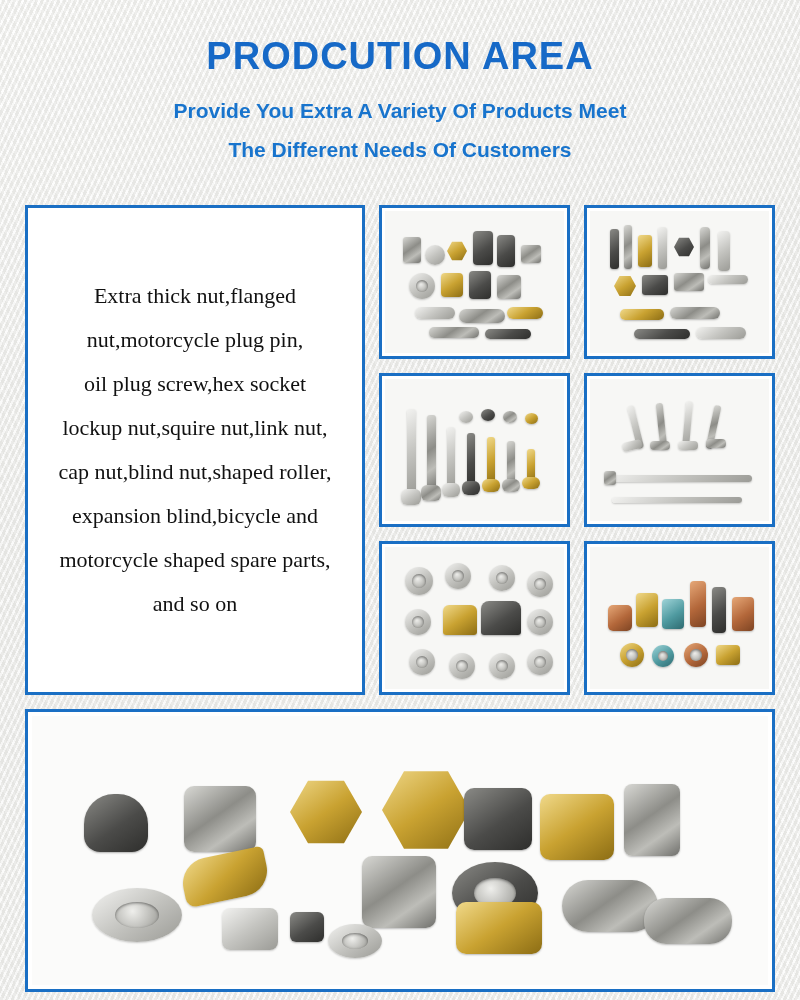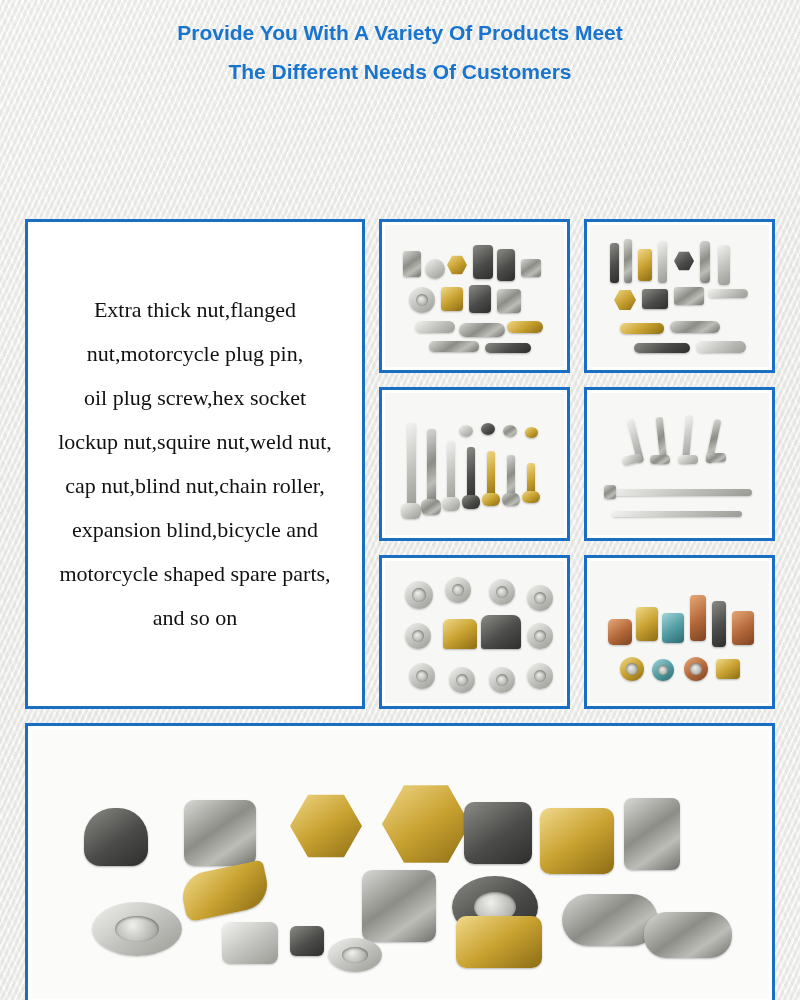--- a/index.html
+++ b/index.html
@@ -160,37 +160,38 @@
     clip-path: polygon(25% 4%, 75% 4%, 100% 50%, 75% 96%, 25% 96%, 0% 50%);
   }
 </style>
 </head>
 <body>
 
 <div class="bg-texture"></div>
 
 <div class="page">
 
+  <div class="title">PRODCUTION AREA</div>
 
   <div class="subtitle">
-    <div>Provide You With A Variety Of Products Meet</div>
+    <div>Provide You Extra A Variety Of Products Meet</div>
     <div>The Different Needs Of Customers</div>
   </div>
 
   <div class="content">
 
     <div class="row-top">
 
       <div class="text-box">
         <p>
           <span>Extra thick nut,flanged</span><br>
           <span>nut,motorcycle plug pin,</span><br>
           <span>oil plug screw,hex socket</span><br>
-          <span>lockup nut,squire nut,weld nut,</span><br>
-          <span>cap nut,blind nut,chain roller,</span><br>
+          <span>lockup nut,squire nut,link nut,</span><br>
+          <span>cap nut,blind nut,shaped roller,</span><br>
           <span>expansion blind,bicycle and</span><br>
           <span>motorcycle shaped spare parts,</span><br>
           <span>and so on</span>
         </p>
       </div>
 
       <div class="thumb-grid">
 
         <div class="thumb">
           <div class="thumb-inner">

